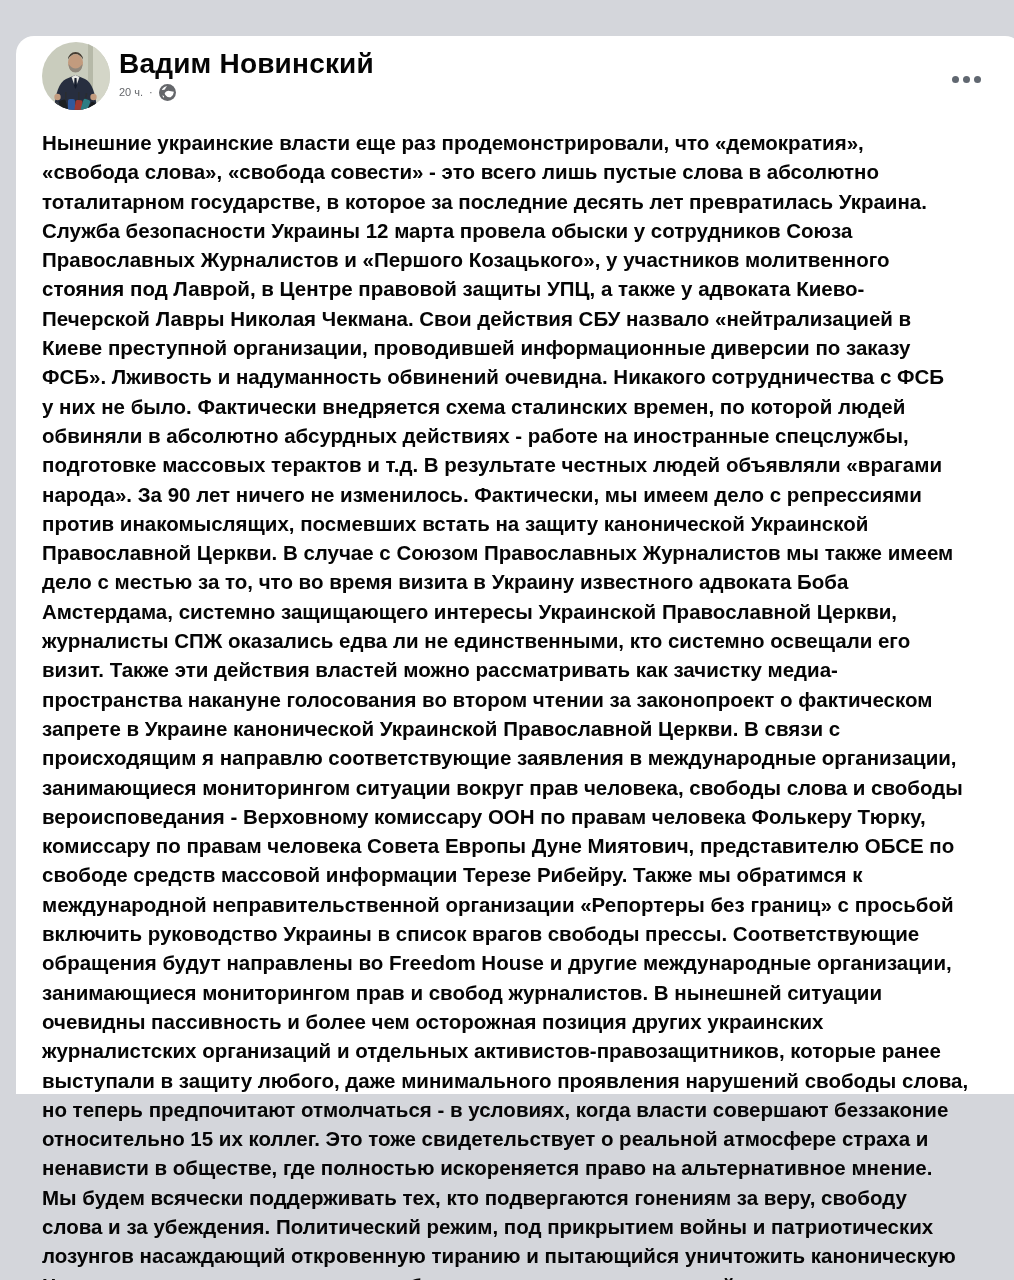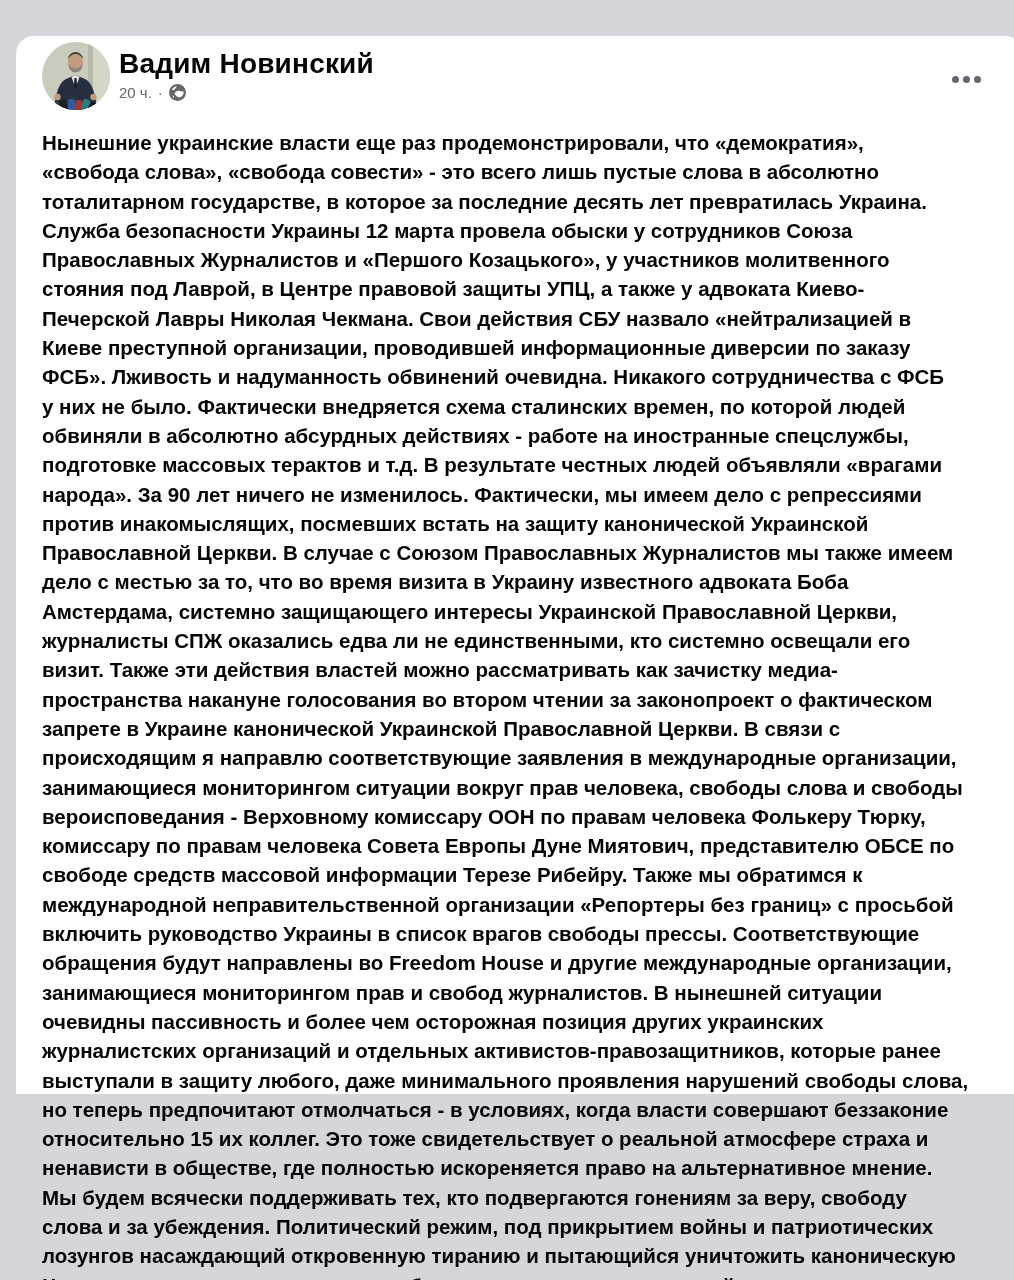--- a/index.html
+++ b/index.html
@@ -40,21 +40,21 @@
     letter-spacing: 0.2px;
     line-height: 1.2;
     cursor: pointer;
   }
   .meta {
     margin-top: 3px;
     display: flex;
     align-items: center;
     gap: 6px;
     color: #65676b;
-    font-size: 15px;
+    font-size: 11px;
     text-align: center;
   }
   .meta .timestamp { cursor: pointer; }
   .globe-wrap { display: inline-flex; align-items: center; }
   .options-btn {
     position: absolute;
     right: 36px; top: 34px;
     display: flex;
     gap: 4px;
     background: none;

